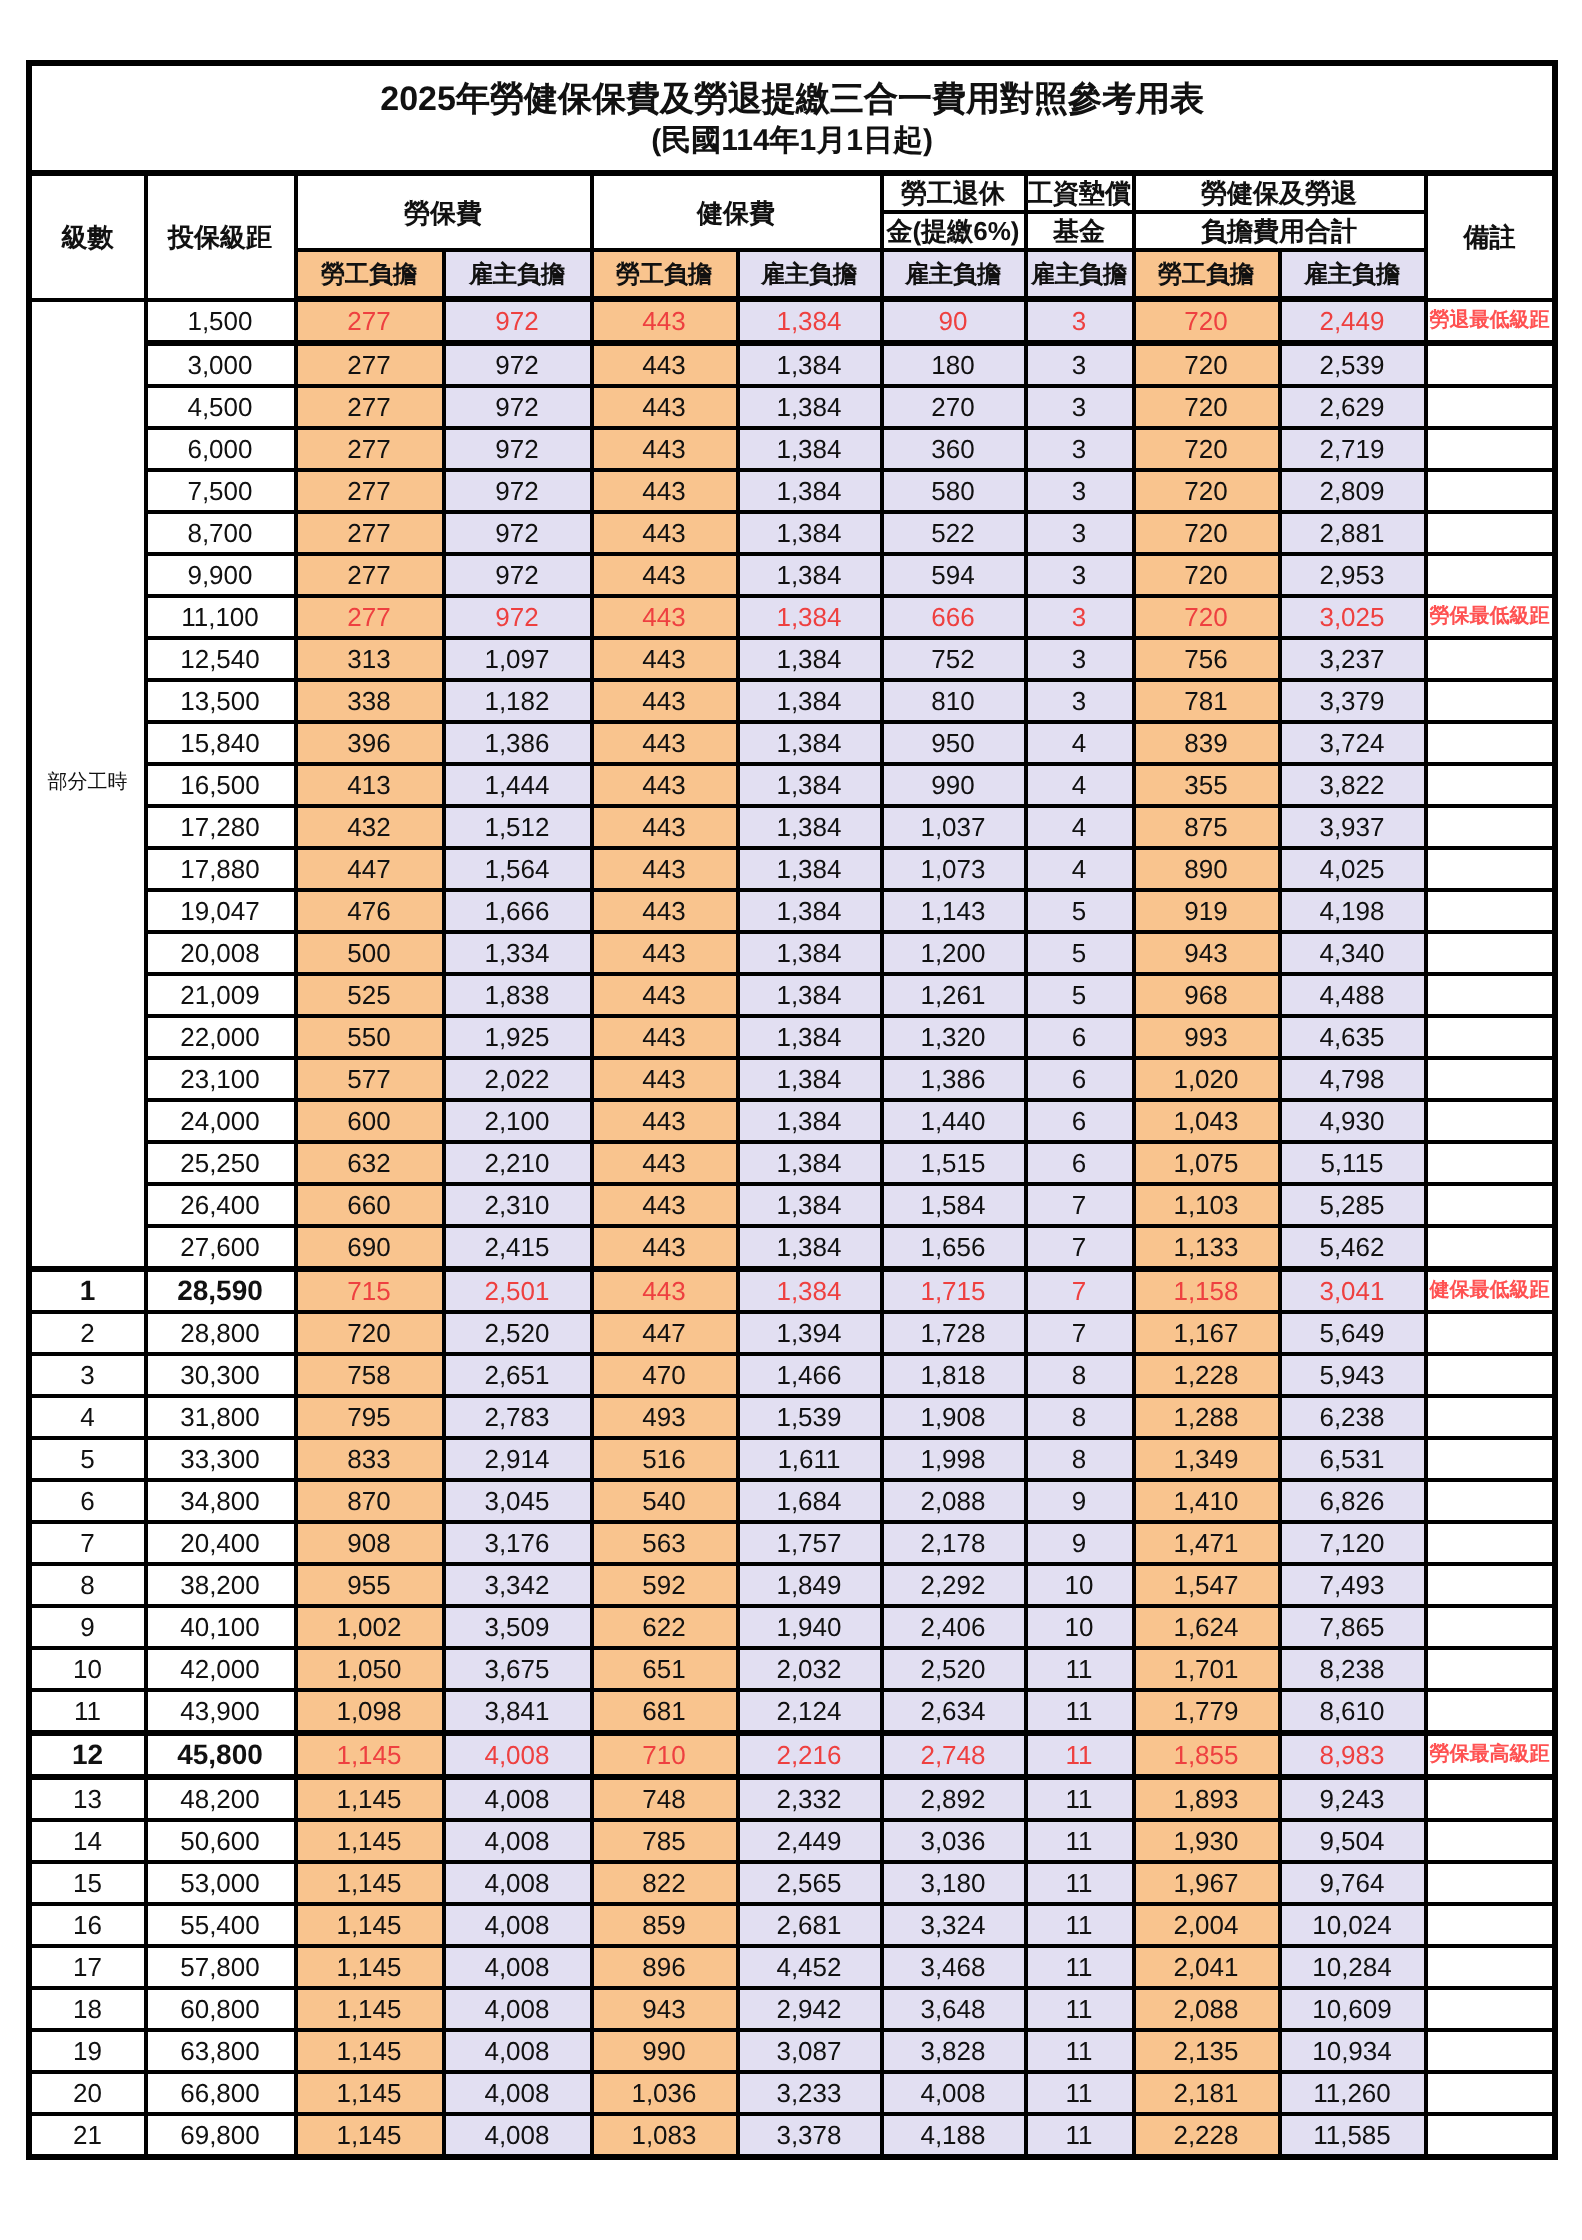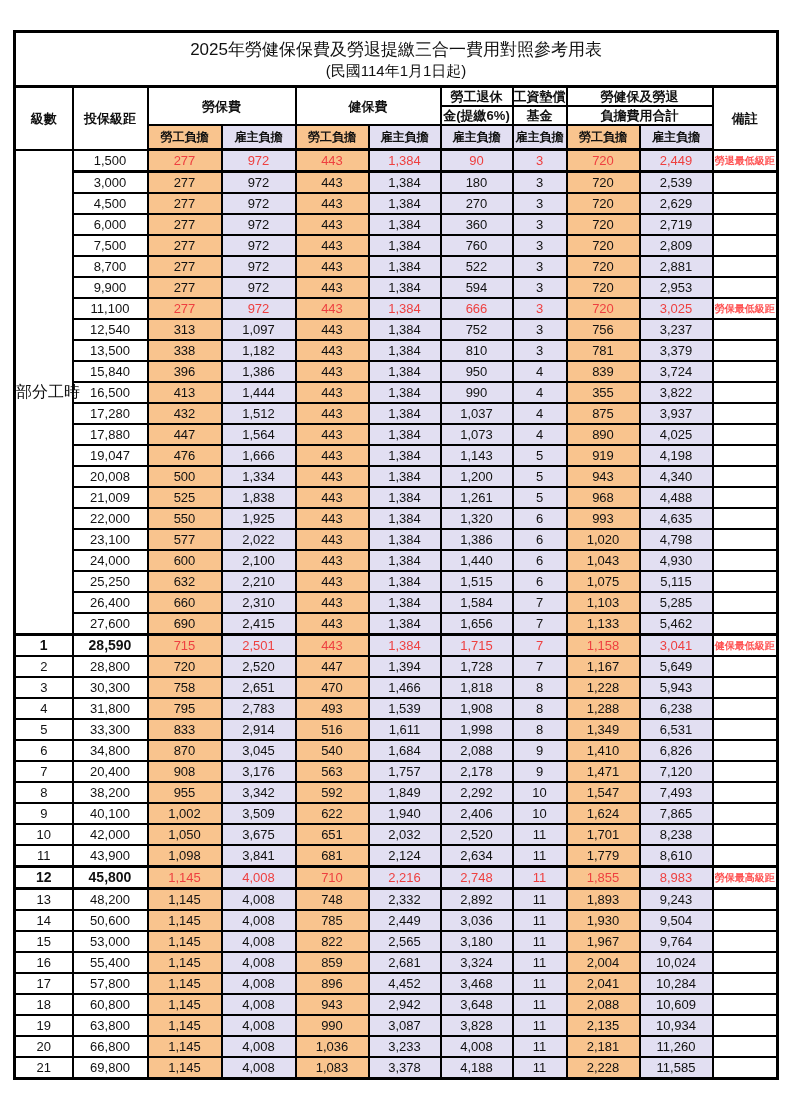--- a/index.html
+++ b/index.html
@@ -7,34 +7,34 @@
   .page { position:relative; width:791px; height:1120px; overflow:hidden; }
   table.fee-table {
     position:absolute; left:13px; top:30px;
     border-collapse:collapse; table-layout:fixed;
     border:3px solid var(--border,#000);
     width:766px;
   }
   td { border:2px solid var(--border,#000); text-align:center; vertical-align:middle; padding:0; color:#111; }
   
   tr.title-row td { border-bottom:3px solid var(--border,#000); height:52px; background:#fff; }
-  .title-line1 { font-size:17px; font-weight:normal; line-height:1.45; }
-  .title-line2 { font-size:15px; font-weight:normal; line-height:1.2; }
+  .title-line1 { font-size:17px; font-weight:bold; line-height:1.45; }
+  .title-line2 { font-size:15px; font-weight:bold; line-height:1.2; }
   
   thead td { font-weight:bold; background:#fff; }
   tr.h1 td, tr.h2 td { font-size:13px; height:17px; line-height:17px; }
   tr.h3 td { font-size:12px; height:22px; border-bottom:3px solid var(--border,#000); }
   td.hdr-emp { background:var(--employee-bg,#F9C48E);font-family:Liberation Serif, serif; }
   td.hdr-er  { background:var(--employer-bg,#E2DFF2);margin-top:38px; }
   
   tbody td { font-size:13px; height:19px; line-height:19px; }
   td.val.emp { background:var(--employee-bg,#F9C48E); }
   td.val.er  { background:var(--employer-bg,#E2DFF2); }
   td.c-level, td.c-salary, td.c-note { background:#fff; }
-  td.c-level.part-time { font-size:16px; white-space:nowrap; }
+  td.c-level.part-time { font-size:10px; white-space:nowrap; }
   td.c-note { font-size:10px; white-space:nowrap; color:var(--note-red,#FF5252); font-weight:bold;margin-left:32px; }
   tr.red-row td.val { color:var(--value-red,#EE4040); }
   tr.bold-key td.c-level, tr.bold-key td.c-salary { font-weight:bold; font-size:14px; }
   tr.thick-top td { border-top:3px solid var(--border,#000); }
   tr.thick-bottom td { border-bottom:3px solid var(--border,#000); }
 </style>
 </head>
 <body>
 
 <div class="page">
@@ -138,21 +138,21 @@
       <td class="val er">2,719</td>
       <td class="c-note"></td>
     </tr>
         <tr>
 
       <td class="c-salary">7,500</td>
       <td class="val emp">277</td>
       <td class="val er">972</td>
       <td class="val emp">443</td>
       <td class="val er">1,384</td>
-      <td class="val er">760</td>
+      <td class="val er">580</td>
       <td class="val er">3</td>
       <td class="val emp">720</td>
       <td class="val er">2,809</td>
       <td class="c-note"></td>
     </tr>
         <tr>
 
       <td class="c-salary">8,700</td>
       <td class="val emp">277</td>
       <td class="val er">972</td>

